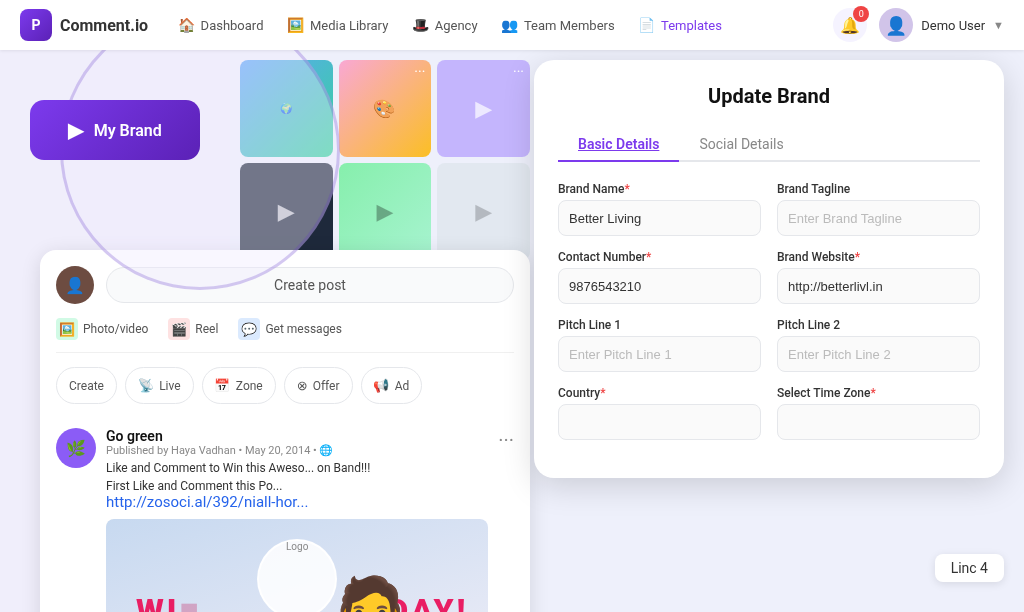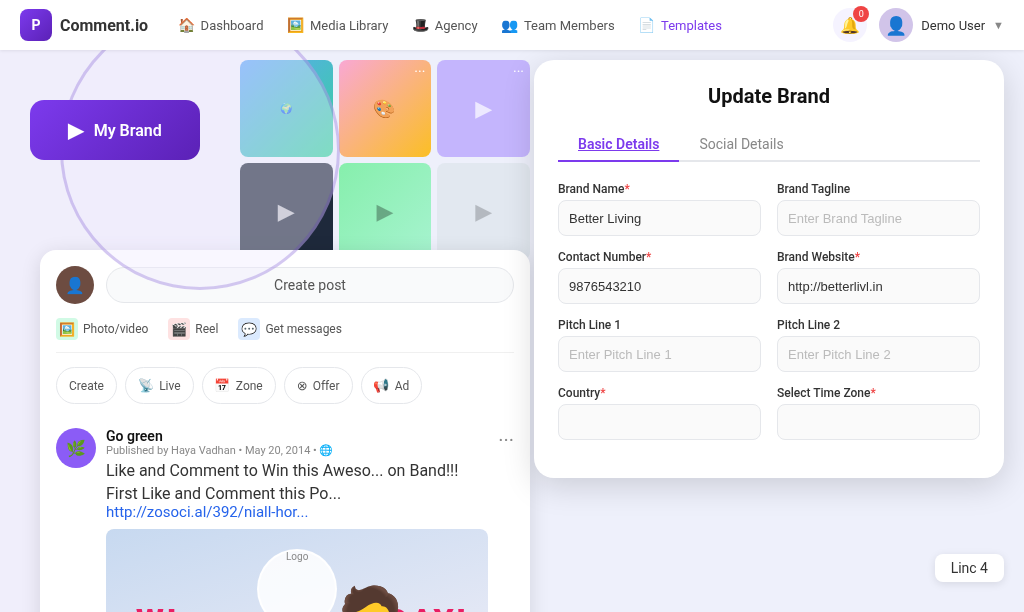--- a/index.html
+++ b/index.html
@@ -318,21 +318,21 @@
       display: flex;
       align-items: center;
       justify-content: center;
       color: white;
       font-size: 16px;
       flex-shrink: 0;
     }
     .feed-content { flex: 1; }
     .feed-name { font-weight: 600; font-size: 14px; color: #111; }
     .feed-meta { font-size: 11px; color: #888; display: flex; align-items: center; gap: 4px; }
-    .feed-text { font-size: 16px; color: #333; margin-top: 4px; }
+    .feed-text { font-size: 12px; color: #333; margin-top: 4px; }
     .feed-link { font-size: 15px; color: #2563eb; }
     .feed-more {
       font-size: 20px;
       color: #888;
       cursor: pointer;
       align-self: flex-start;
     }
 
     .feed-image-area {
       margin-top: 8px;

